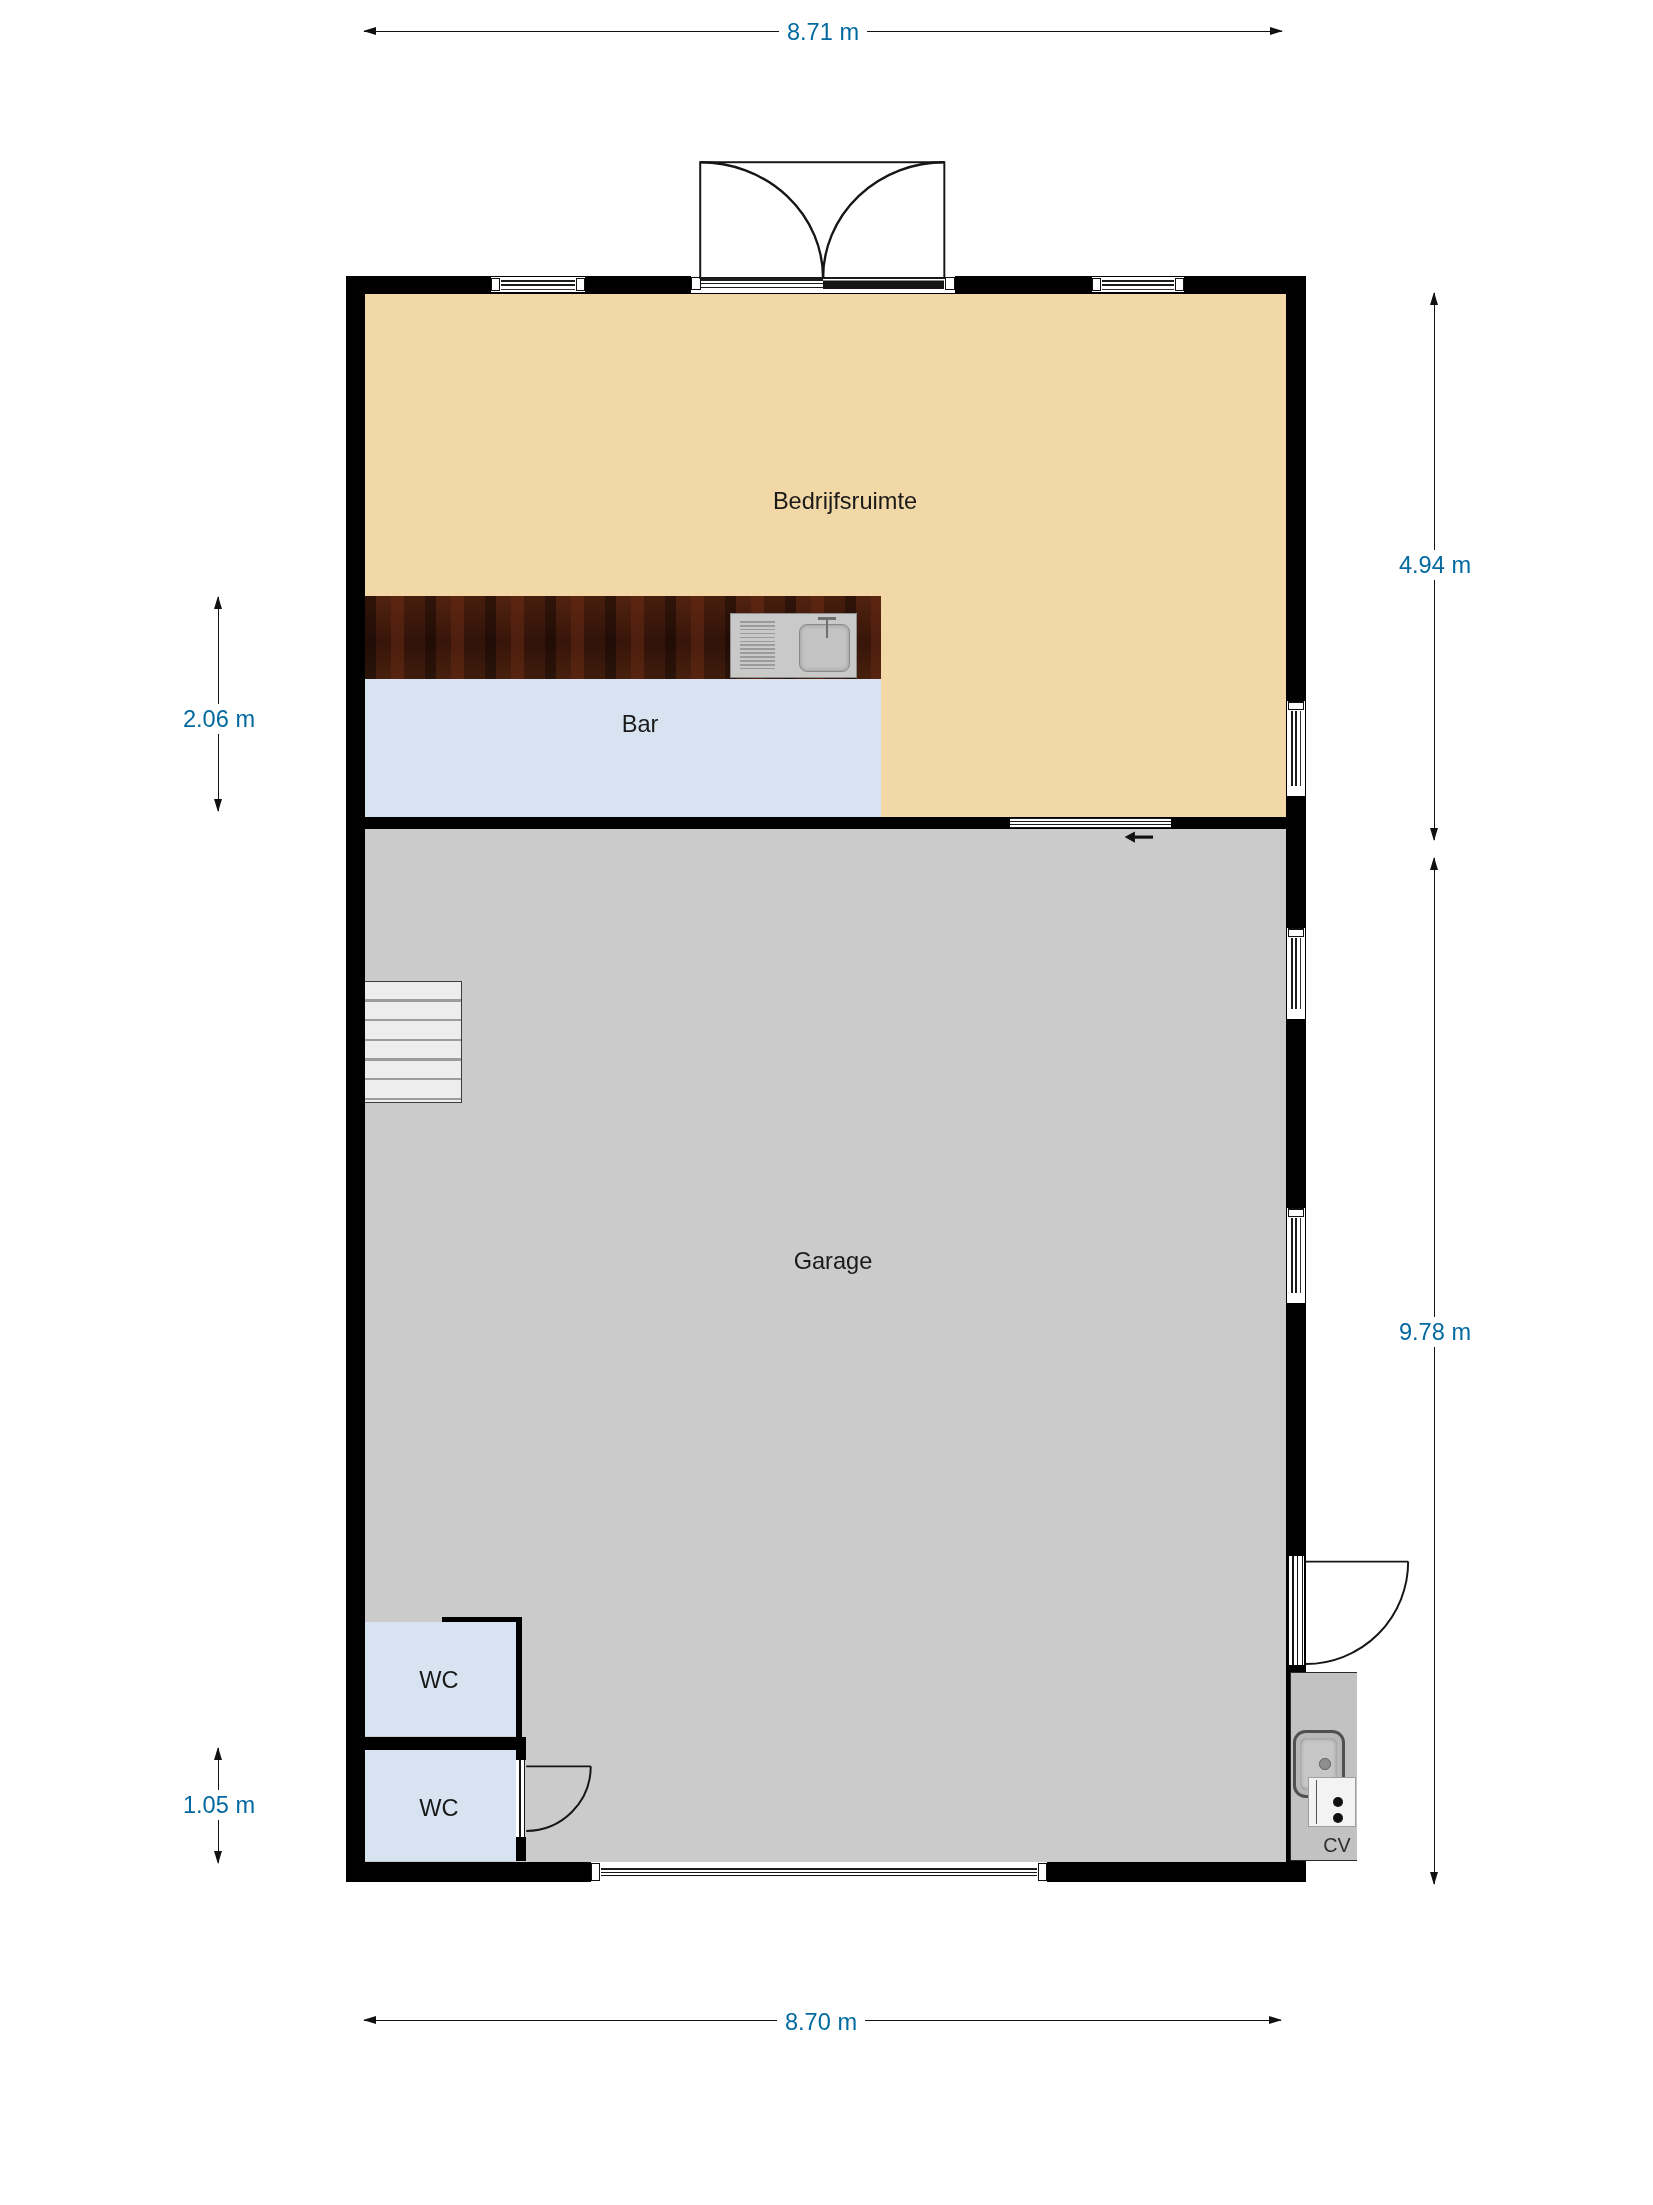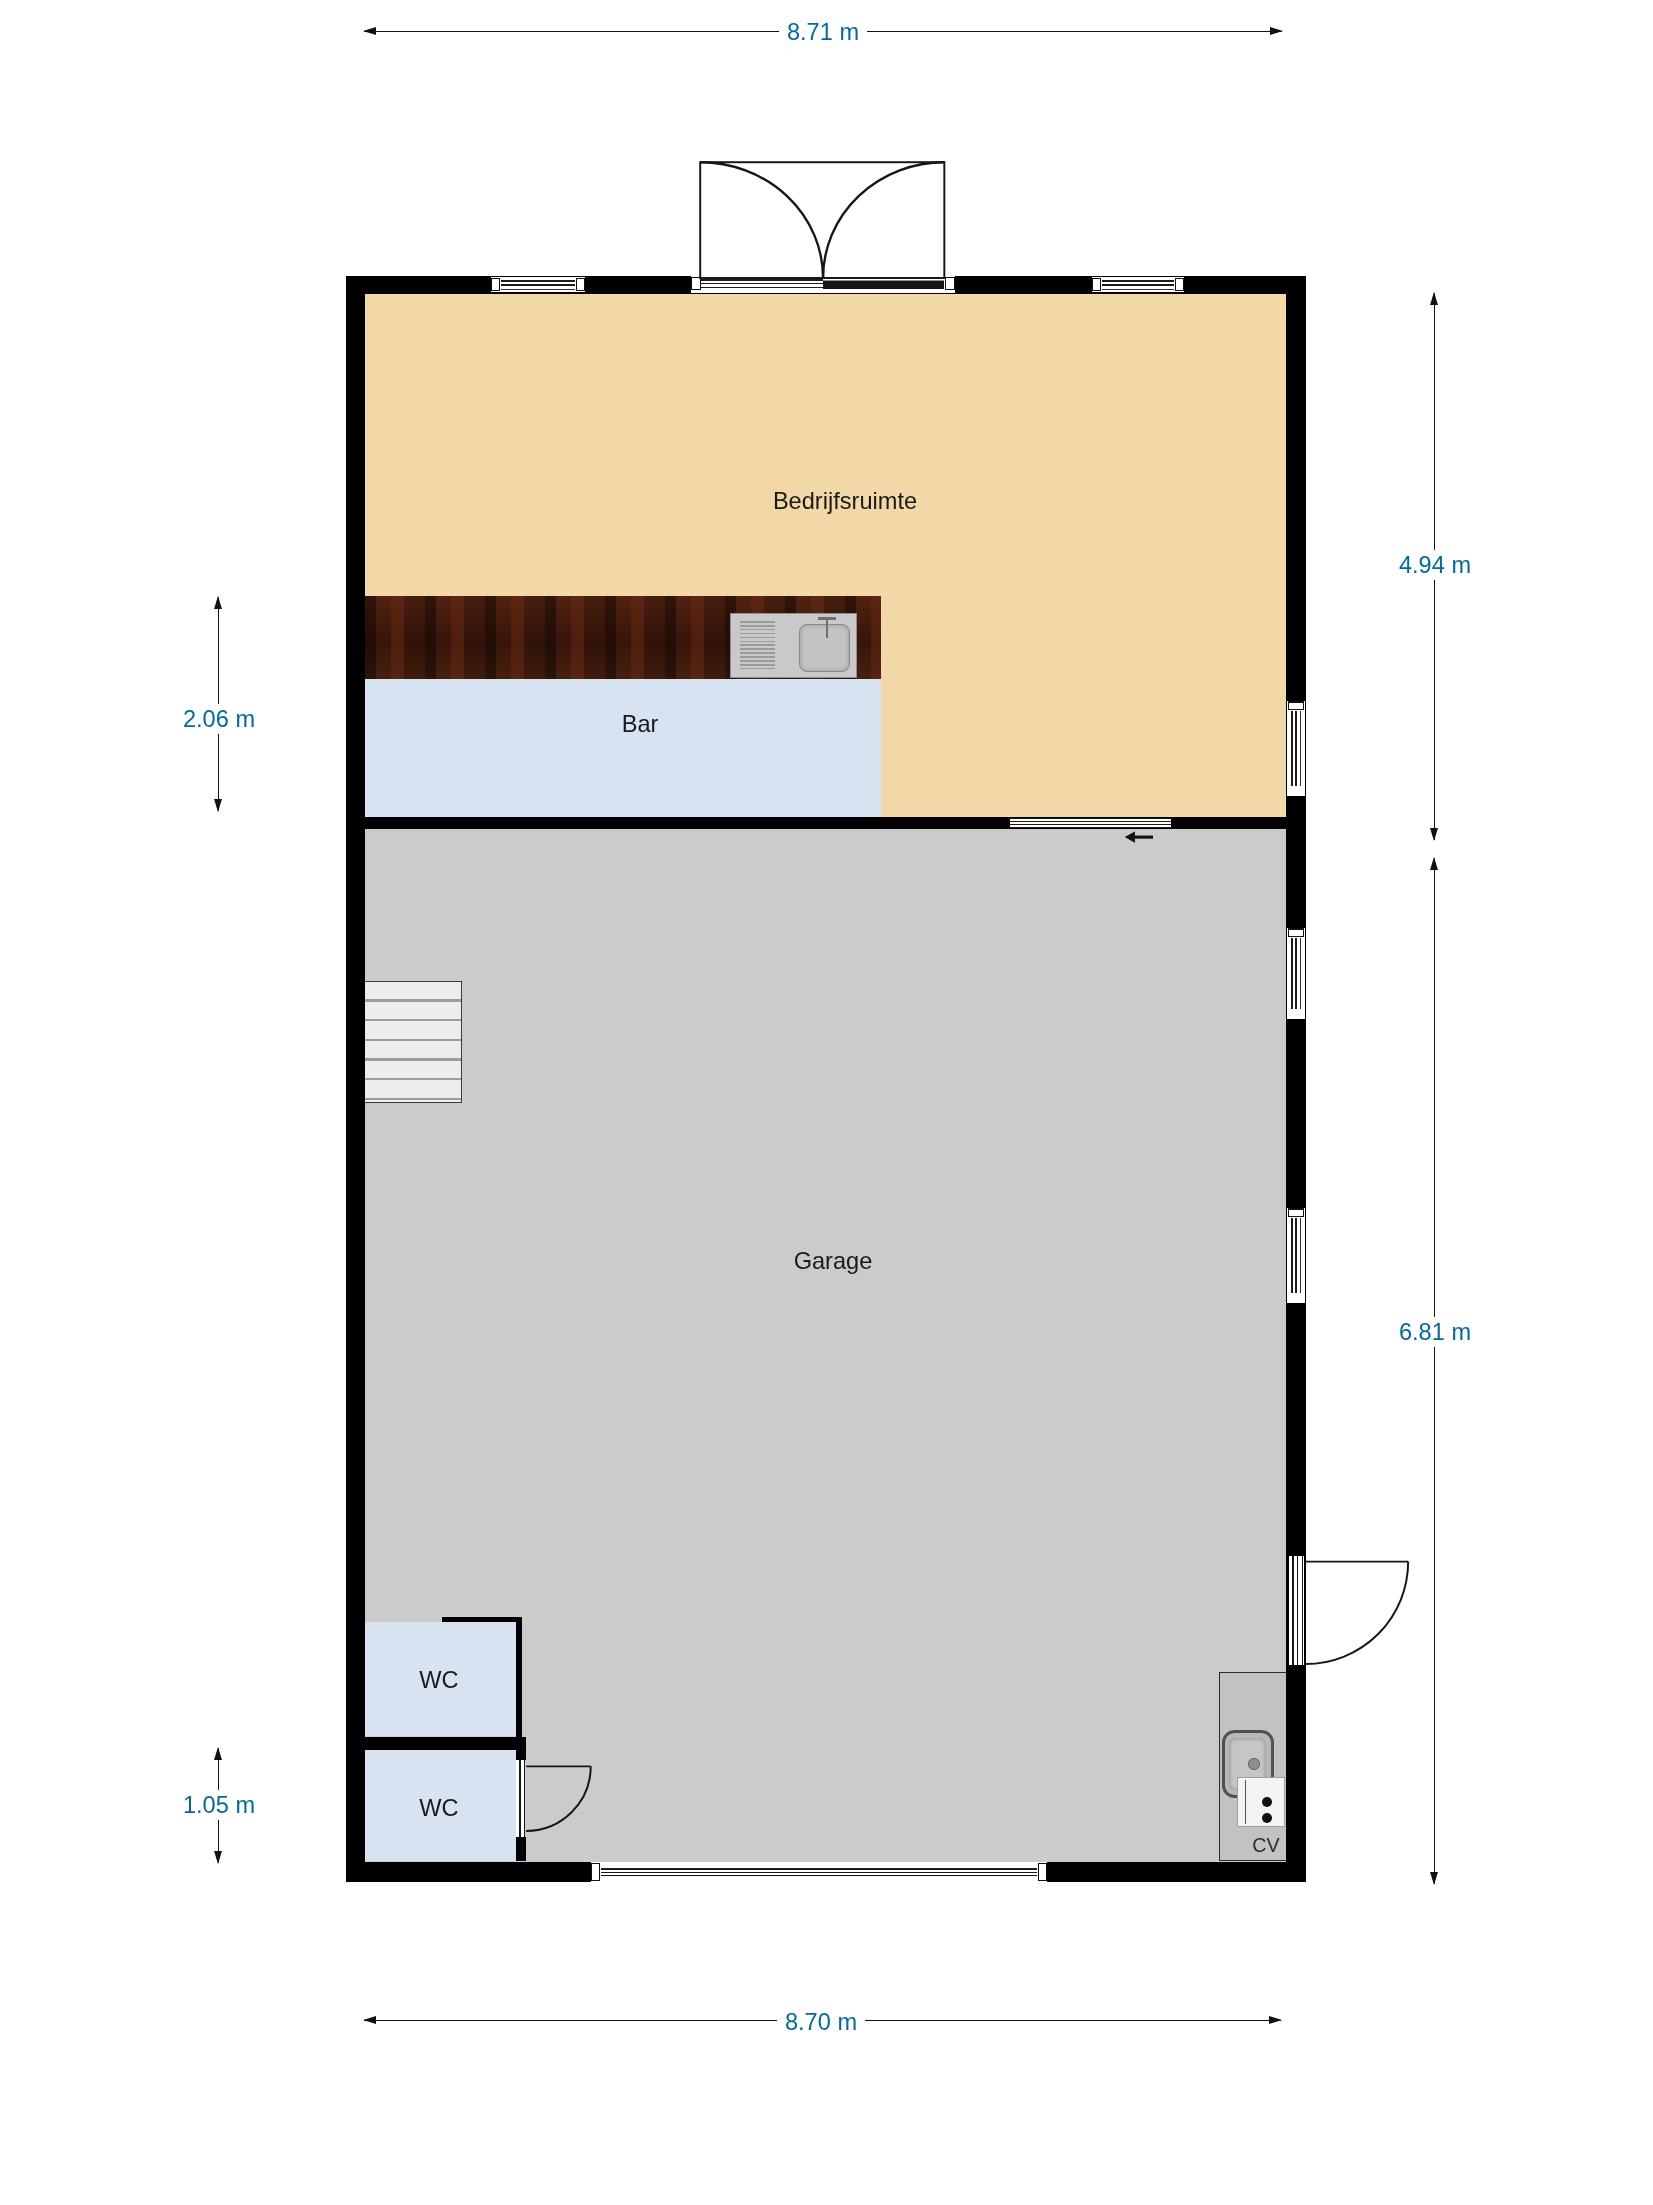--- a/index.html
+++ b/index.html
@@ -28,21 +28,21 @@
   .wcwall{background:var(--wall,#000);}
   #wc1-top-wall{left:442px;top:1617px;width:80px;height:6.3px;}
   #wc1-right-wall{left:516px;top:1617px;width:6.3px;height:120px;}
   #wc-mid-wall{left:365px;top:1737px;width:161px;height:13.4px;}
   #wc2-right-upper{left:516px;top:1750px;width:10.2px;height:10.2px;}
   #wc2-right-lower{left:516px;top:1837px;width:10.2px;height:23.6px;}
   #room-wc1{left:365px;top:1622px;width:151px;height:114px;background:var(--wc-floor,#d7e3f0);}
   #room-wc2{left:365px;top:1750px;width:151px;height:111px;background:var(--wc-floor,#d7e3f0);}
 
   
-  #cv-area{left:1219px;top:1672px;width:67px;height:189px;background:var(--cv-floor,#c2c2c2);
+  #cv-area{left:1290px;top:1672px;width:67px;height:189px;background:var(--cv-floor,#c2c2c2);
      border:1.6px solid #2a2a2a;border-right:none;box-sizing:border-box;}
   #cv-sink{position:absolute;left:1.6px;top:57px;width:52px;height:68px;background:#b8b8b8;
      border:3.2px solid rgba(35,35,35,.7);border-radius:12.6px;box-sizing:border-box;}
   #cv-sink .inner{position:absolute;left:4.7px;top:4.7px;right:4.7px;bottom:4.7px;background:#c6c6c6;
      border-radius:6.3px;box-shadow:inset 0 0 4.7px rgba(0,0,0,.35);}
   #cv-sink .tap{position:absolute;right:11px;top:25px;width:9.5px;height:9.5px;border-radius:50%;
      background:#8f8f8f;border:1.6px solid #5d5d5d;}
   #cv-boiler{position:absolute;left:17.3px;top:104px;width:48px;height:50px;background:#f3f3f3;
      border:0.8px solid #9f9f9f;box-sizing:border-box;}
   #cv-boiler::before{content:"";position:absolute;left:6.3px;top:1.6px;bottom:1.6px;width:0;border-left:1.6px solid #555;}
@@ -252,21 +252,21 @@
   <div class="abs dim-v" id="dim-right-lower-line">
     <span class="av t"></span>
     <span class="av b"></span>
   </div>
 
   <div class="abs dim-label" id="dim-top-label">8.71 m</div>
   <div class="abs dim-label" id="dim-bottom-label">8.70 m</div>
   <div class="abs dim-label" id="dim-left-upper-label">2.06 m</div>
   <div class="abs dim-label" id="dim-left-lower-label">1.05 m</div>
   <div class="abs dim-label" id="dim-right-upper-label">4.94 m</div>
-  <div class="abs dim-label" id="dim-right-lower-label">6.81 m</div>
+  <div class="abs dim-label" id="dim-right-lower-label">9.78 m</div>
 
   <div class="abs room-label" id="label-bedrijfsruimte">Bedrijfsruimte</div>
   <div class="abs room-label" id="label-bar">Bar</div>
   <div class="abs room-label" id="label-garage">Garage</div>
   <div class="abs room-label" id="label-wc1">WC</div>
   <div class="abs room-label" id="label-wc2">WC</div>
 
 
 </div>
 

